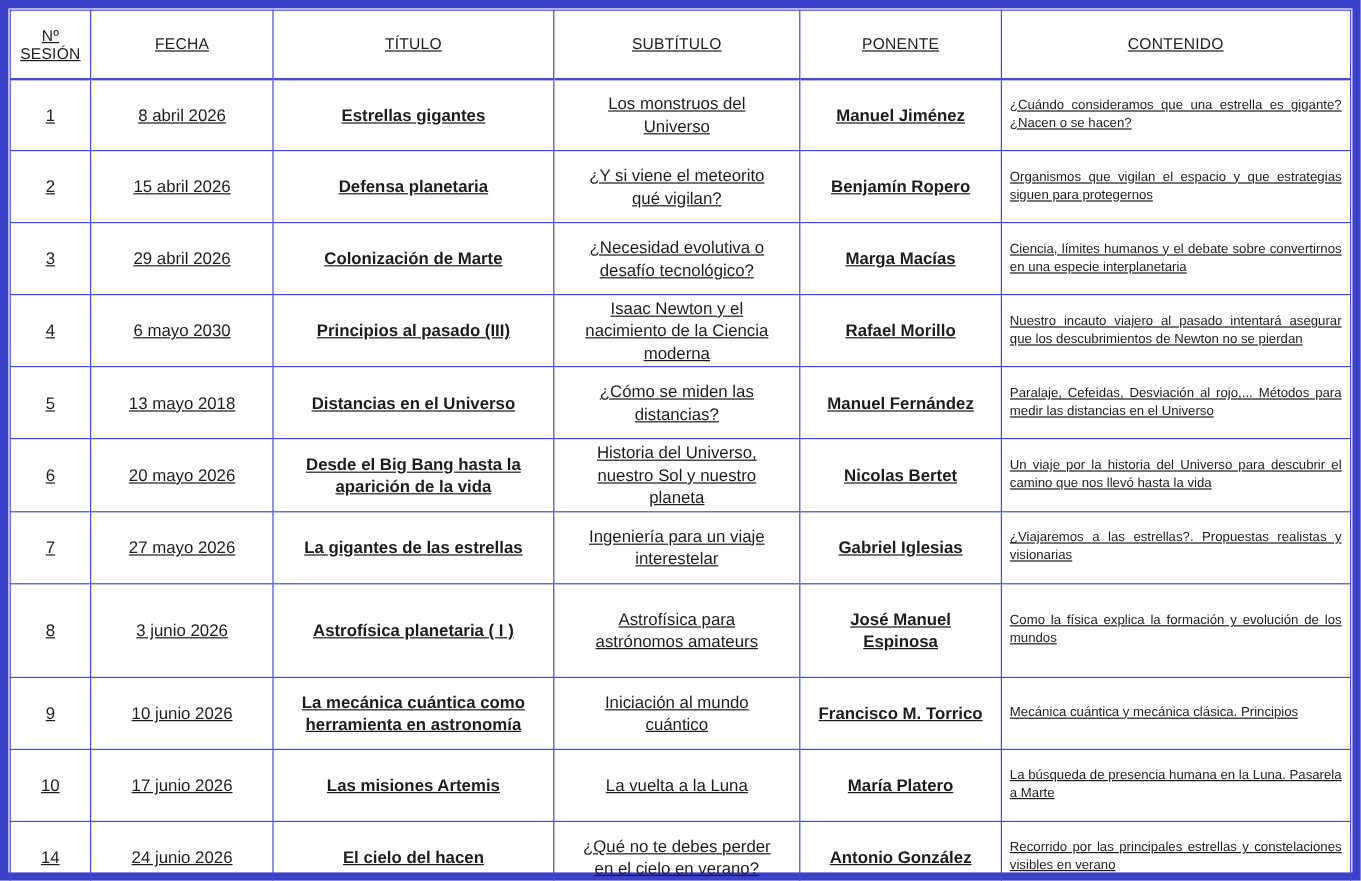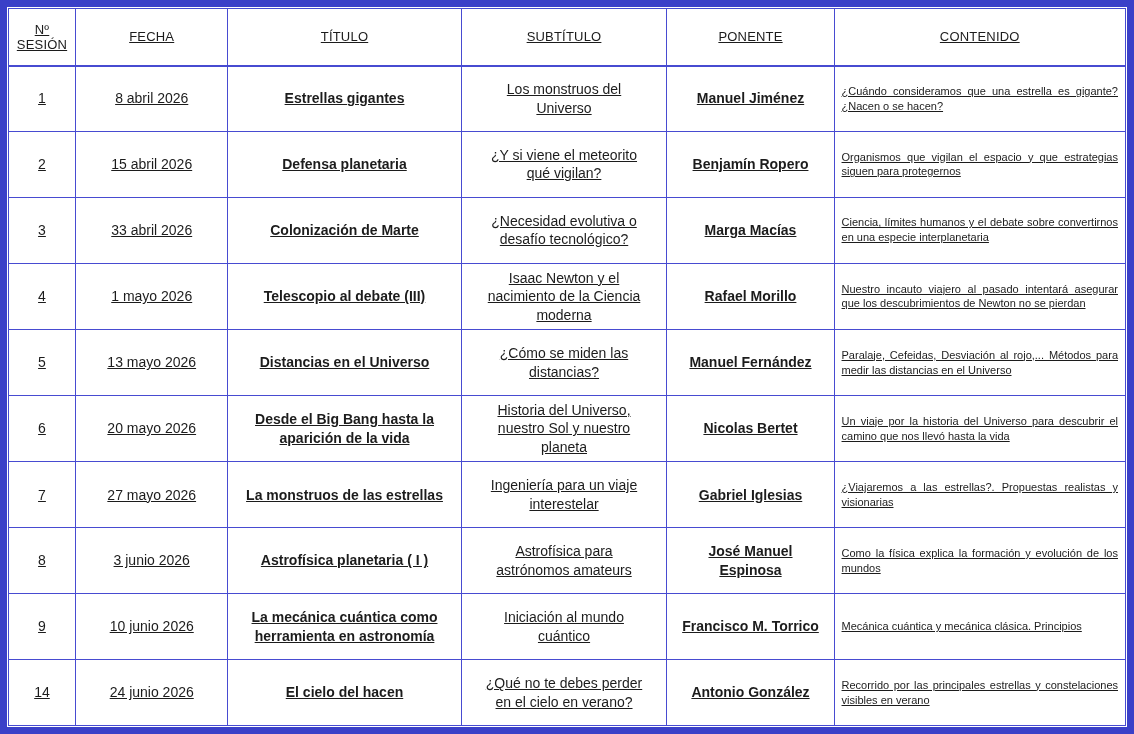--- a/index.html
+++ b/index.html
@@ -43,21 +43,21 @@
   }
   td{font-size:14px;padding:2px 8px;line-height:1.32;}
   .col-session{width:5.71%;}
   .col-fecha{width:13.57%;}
   .col-titulo{width:20.98%;}
   .col-subtitulo{width:18.48%;}
   .col-ponente{width:14.91%;}
   .col-contenido{width:26.34%;}
   td.col-titulo{font-weight:700;white-space:pre-line;}
   td.col-subtitulo{white-space:pre-line;padding:2px 10px;margin-left:30px;}
-  td.col-ponente{font-weight:700;white-space:pre-line;padding:8px 4px;}
+  td.col-ponente{font-weight:700;white-space:pre-line;padding:20px 4px;}
   td.col-contenido{
     text-align:justify;
     font-size:11px;
     padding:0 7px;
     line-height:1.35;
   }
 </style>
 </head>
 <body>
 
@@ -87,61 +87,61 @@
           <td class="col-session">2</td>
           <td class="col-fecha">15 abril 2026</td>
           <td class="col-titulo">Defensa planetaria</td>
           <td class="col-subtitulo">¿Y si viene el meteorito
 qué vigilan?</td>
           <td class="col-ponente">Benjamín Ropero</td>
           <td class="col-contenido">Organismos que vigilan el espacio y que estrategias siguen para protegernos</td>
         </tr>
         <tr>
           <td class="col-session">3</td>
-          <td class="col-fecha">33 abril 2026</td>
+          <td class="col-fecha">29 abril 2026</td>
           <td class="col-titulo">Colonización de Marte</td>
           <td class="col-subtitulo">¿Necesidad evolutiva o
 desafío tecnológico?</td>
           <td class="col-ponente">Marga Macías</td>
           <td class="col-contenido">Ciencia, límites humanos y el debate sobre convertirnos en una especie interplanetaria</td>
         </tr>
         <tr>
           <td class="col-session">4</td>
-          <td class="col-fecha">1 mayo 2026</td>
-          <td class="col-titulo">Telescopio al debate (III)</td>
+          <td class="col-fecha">6 mayo 2030</td>
+          <td class="col-titulo">Principios al pasado (III)</td>
           <td class="col-subtitulo">Isaac Newton y el
 nacimiento de la Ciencia
 moderna</td>
           <td class="col-ponente">Rafael Morillo</td>
           <td class="col-contenido">Nuestro incauto viajero al pasado intentará asegurar que los descubrimientos de Newton no se pierdan</td>
         </tr>
         <tr>
           <td class="col-session">5</td>
-          <td class="col-fecha">13 mayo 2026</td>
+          <td class="col-fecha">13 mayo 2018</td>
           <td class="col-titulo">Distancias en el Universo</td>
           <td class="col-subtitulo">¿Cómo se miden las
 distancias?</td>
           <td class="col-ponente">Manuel Fernández</td>
           <td class="col-contenido">Paralaje, Cefeidas, Desviación al rojo,... Métodos para medir las distancias en el Universo</td>
         </tr>
         <tr>
           <td class="col-session">6</td>
           <td class="col-fecha">20 mayo 2026</td>
           <td class="col-titulo">Desde el Big Bang hasta la
 aparición de la vida</td>
           <td class="col-subtitulo">Historia del Universo,
 nuestro Sol y nuestro
 planeta</td>
           <td class="col-ponente">Nicolas Bertet</td>
           <td class="col-contenido">Un viaje por la historia del Universo para descubrir el camino que nos llevó hasta la vida</td>
         </tr>
         <tr>
           <td class="col-session">7</td>
           <td class="col-fecha">27 mayo 2026</td>
-          <td class="col-titulo">La monstruos de las estrellas</td>
+          <td class="col-titulo">La gigantes de las estrellas</td>
           <td class="col-subtitulo">Ingeniería para un viaje
 interestelar</td>
           <td class="col-ponente">Gabriel Iglesias</td>
           <td class="col-contenido">¿Viajaremos a las estrellas?. Propuestas realistas y visionarias</td>
         </tr>
         <tr>
           <td class="col-session">8</td>
           <td class="col-fecha">3 junio 2026</td>
           <td class="col-titulo">Astrofísica planetaria ( I )</td>
           <td class="col-subtitulo">Astrofísica para
@@ -154,20 +154,28 @@
           <td class="col-session">9</td>
           <td class="col-fecha">10 junio 2026</td>
           <td class="col-titulo">La mecánica cuántica como
 herramienta en astronomía</td>
           <td class="col-subtitulo">Iniciación al mundo
 cuántico</td>
           <td class="col-ponente">Francisco M. Torrico</td>
           <td class="col-contenido">Mecánica cuántica y mecánica clásica. Principios</td>
         </tr>
         <tr>
+          <td class="col-session">10</td>
+          <td class="col-fecha">17 junio 2026</td>
+          <td class="col-titulo">Las misiones Artemis</td>
+          <td class="col-subtitulo">La vuelta a la Luna</td>
+          <td class="col-ponente">María Platero</td>
+          <td class="col-contenido">La búsqueda de presencia humana en la Luna. Pasarela a Marte</td>
+        </tr>
+        <tr>
           <td class="col-session">14</td>
           <td class="col-fecha">24 junio 2026</td>
           <td class="col-titulo">El cielo del hacen</td>
           <td class="col-subtitulo">¿Qué no te debes perder
 en el cielo en verano?</td>
           <td class="col-ponente">Antonio González</td>
           <td class="col-contenido">Recorrido por las principales estrellas y constelaciones visibles en verano</td>
         </tr>
       </tbody>
   </table>

